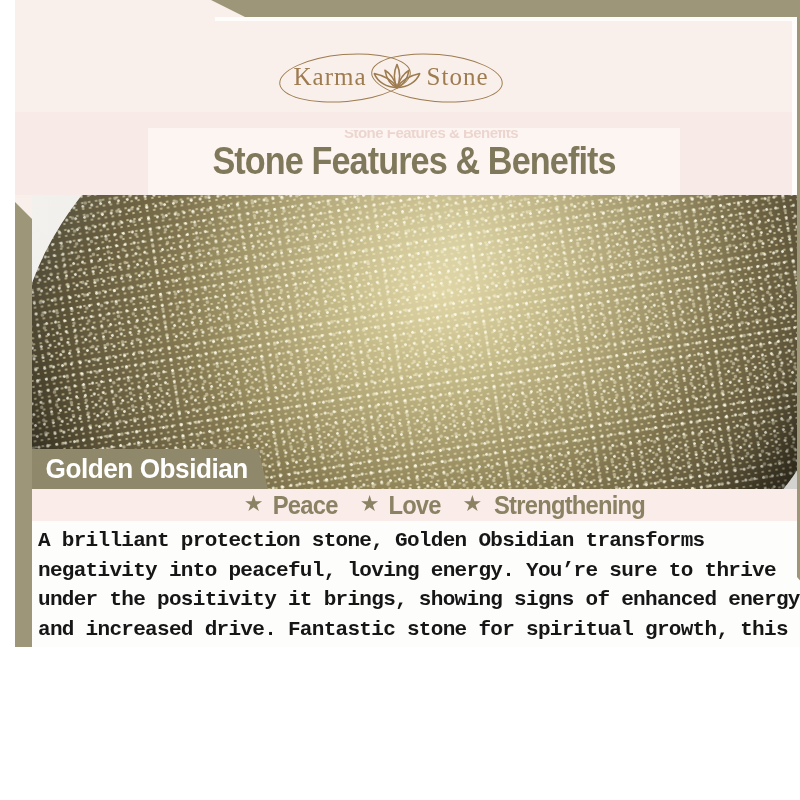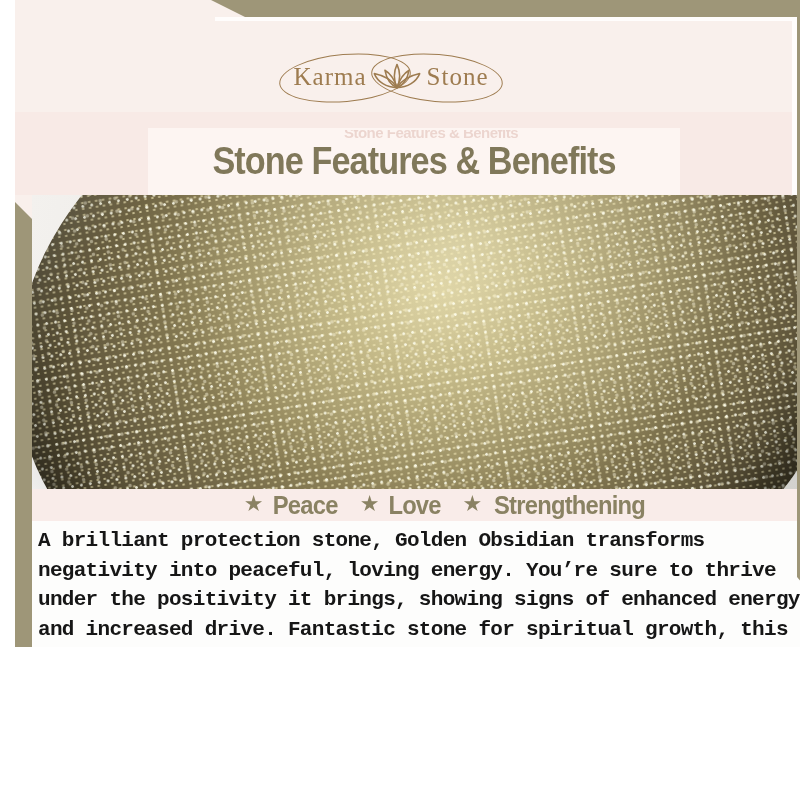--- a/index.html
+++ b/index.html
@@ -105,20 +105,23 @@
   </div>
   <div class="title-box">
     <span class="page-title">Stone Features &amp; Benefits</span>
   </div>
 
   <div class="photo">
     <div class="stone-shadow"></div>
     <div class="stone"></div>
   </div>
 
+  <div class="stone-banner">
+    <span>Golden Obsidian</span>
+  </div>
 
   <div class="benefits">
     <span class="benefit">
       <span class="star">★</span>
       <span class="word">Peace</span>
     </span>
     <span class="benefit">
       <span class="star">★</span>
       <span class="word">Love</span>
     </span>

